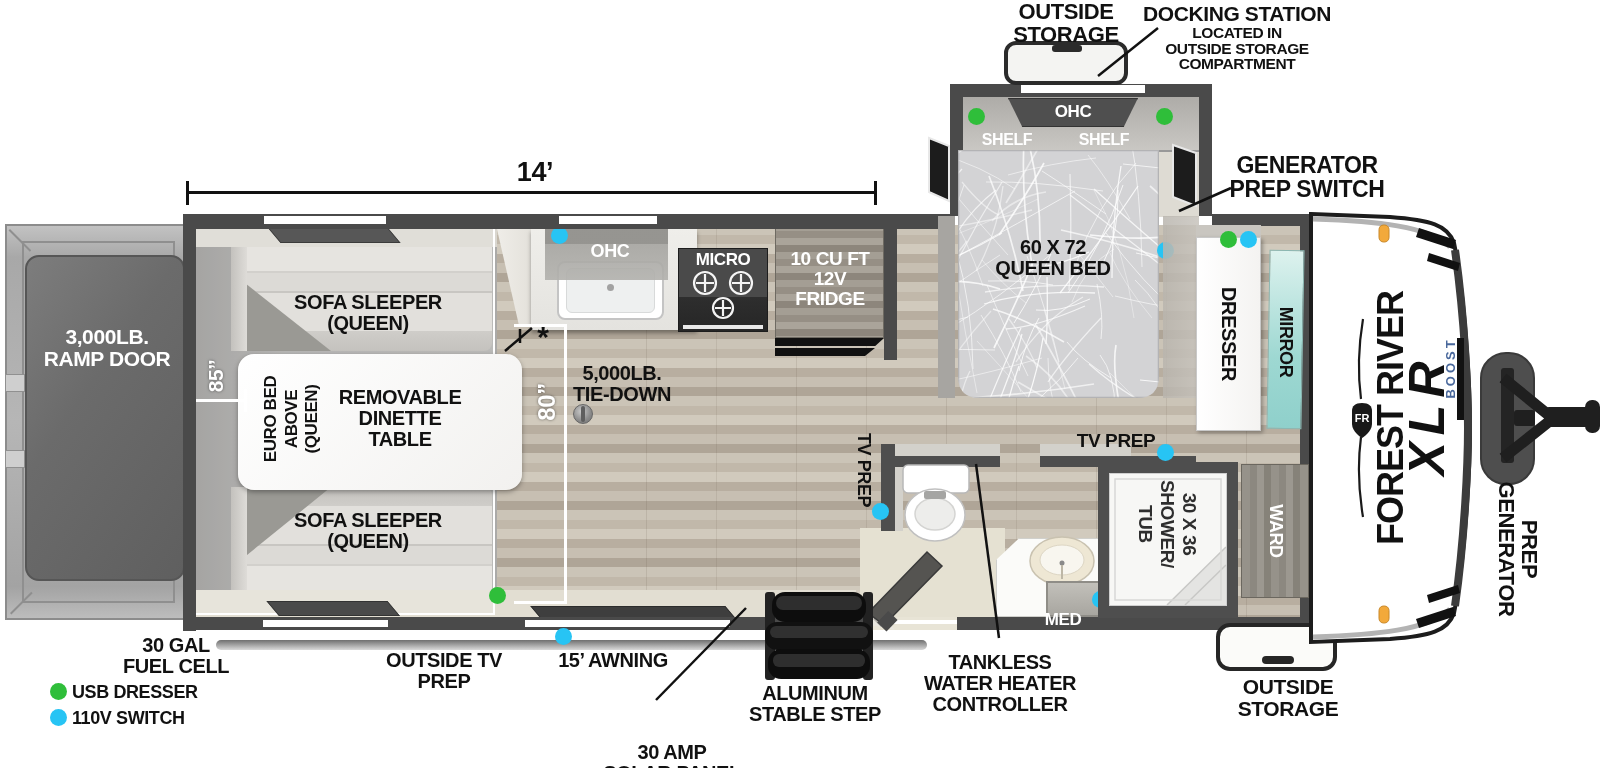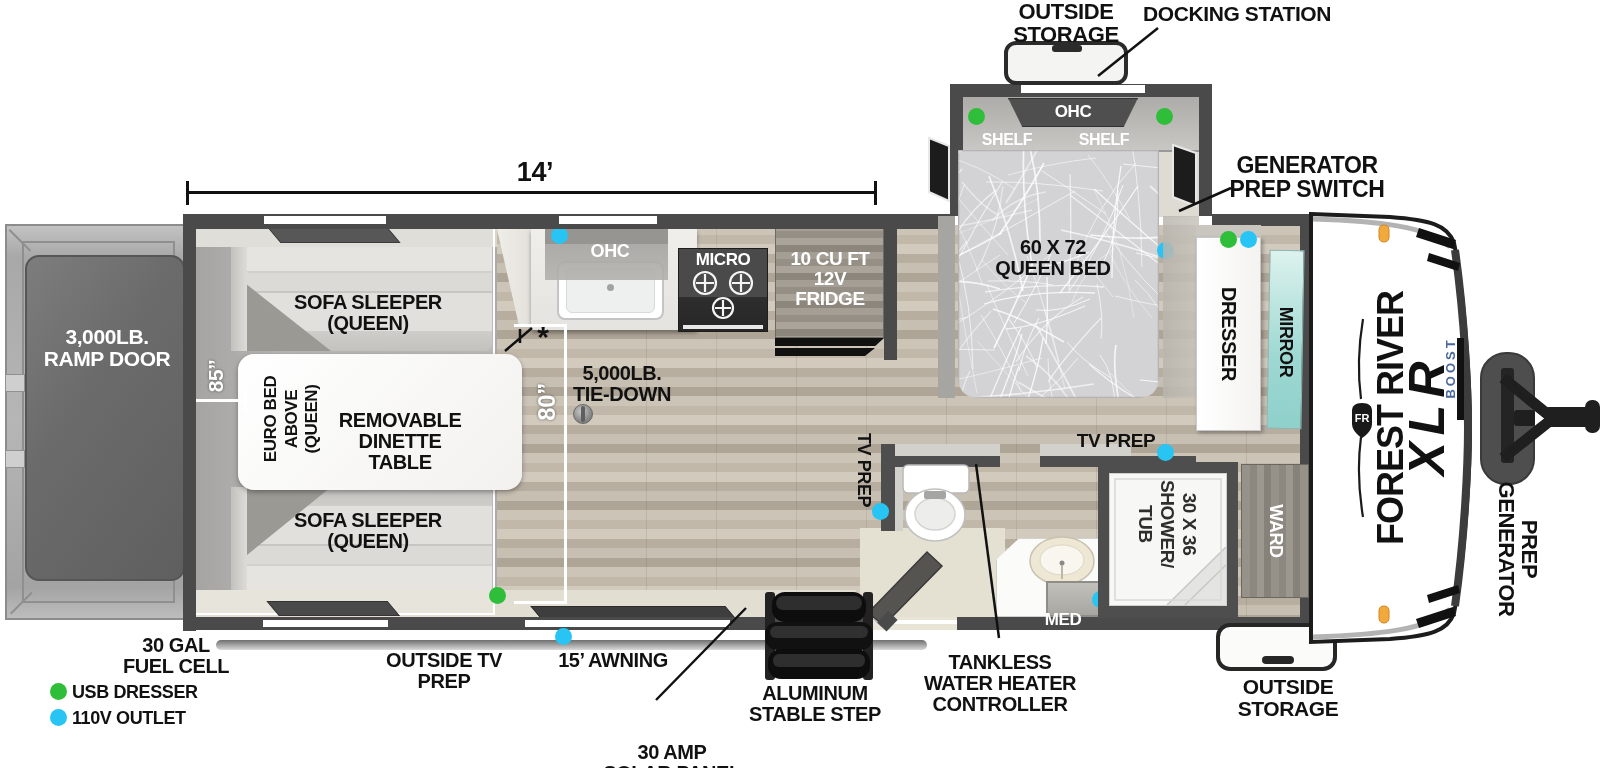--- a/index.html
+++ b/index.html
@@ -56,21 +56,21 @@
 
 <div class="t" style="left:368px;top:292px;transform:translate(-50%,0);font-size:20px;">SOFA SLEEPER<br>(QUEEN)</div>
 
 <div class="abs" style="left:231px;top:487px;width:261px;height:103px;background:linear-gradient(0deg,#e6e4e0 0 24px,#d2d0cc 24px 26px,#dcdad6 26px 44px,#c8c6c2 44px 46px,#e2e0dc 46px 84px,#cfcdc9 84px,#c4c2be);border-radius:8px 8px 0 0;"></div>
 <div class="abs" style="left:231px;top:487px;width:100px;height:81px;background:#9a9994;clip-path:polygon(0 0,100% 0,0 100%);"></div>
 <div class="abs" style="left:231px;top:487px;width:16px;height:103px;background:linear-gradient(90deg,#c3c1bd,#dedcd8);"></div>
 
 <div class="t" style="left:368px;top:510px;transform:translate(-50%,0);font-size:20px;">SOFA SLEEPER<br>(QUEEN)</div>
 
 <div class="abs" style="left:238px;top:354px;width:284px;height:136px;background:linear-gradient(135deg,#ffffff,#f2f1ef);border-radius:16px;box-shadow:0 2px 5px rgba(0,0,0,0.35);"></div>
-<div class="t" style="left:400px;top:410px;transform:translate(-50%,0);font-size:20px;">REMOVABLE<br>DINETTE<br>TABLE</div>
+<div class="t" style="left:400px;top:387px;transform:translate(-50%,0);font-size:20px;">REMOVABLE<br>DINETTE<br>TABLE</div>
 
 <div class="t r270" style="left:292px;top:419px;font-size:17px;line-height:1.22;">EURO BED<br>ABOVE<br>(QUEEN)</div>
 
 <div class="abs" style="left:196px;top:399px;width:50px;height:3px;background:#fff;"></div>
 <div class="abs" style="left:244px;top:389px;width:3px;height:23px;background:#fff;"></div>
 <div class="t r270 wt" style="left:216px;top:376px;font-size:21px;text-shadow:0 0 3px rgba(0,0,0,0.5);">85”</div>
 
 <div class="abs" style="left:497px;top:229px;width:57px;height:95px;background:linear-gradient(90deg,#efede8,#dcd9d2);clip-path:polygon(0 0,100% 0,100% 100%,38% 100%);"></div>
 
 <div class="abs" style="left:531px;top:229px;width:166px;height:101px;background:linear-gradient(180deg,#efeeea,#e4e3df);box-shadow:0 3px 4px rgba(0,0,0,0.35);"></div>
@@ -391,20 +391,21 @@
 <div class="abs" style="left:1262px;top:656px;width:32px;height:8px;background:#262626;border-radius:4px;"></div>
 
 <div class="t" style="left:1288px;top:676px;transform:translate(-50%,0);font-size:21px;">OUTSIDE<br>STORAGE</div>
 
 <div class="abs" style="left:1004px;top:41px;width:124px;height:44px;background:#f4f4f2;border:4px solid #2b2b2b;border-radius:12px;box-sizing:border-box;"></div>
 <div class="abs" style="left:1052px;top:45px;width:30px;height:7px;background:#2b2b2b;border-radius:3px;"></div>
 
 <div class="t" style="left:1066px;top:0px;transform:translate(-50%,0);font-size:22px;">OUTSIDE<br>STORAGE</div>
 
 <div class="t" style="left:1237px;top:3px;transform:translate(-50%,0);font-size:21px;">DOCKING STATION</div>
+<div class="t" style="left:1237px;top:25px;transform:translate(-50%,0);font-size:15.5px;font-weight:bold;line-height:1.0;">LOCATED IN<br>OUTSIDE STORAGE<br>COMPARTMENT</div>
 
 <svg class="abs" style="left:1090px;top:24px;" width="80" height="60" viewBox="0 0 80 60">
       <path d="M68 4 L8 52" stroke="#111" stroke-width="2.5"></path>
     </svg>
 
 <div class="t" style="left:1307px;top:153px;transform:translate(-50%,0);font-size:23px;">GENERATOR<br>PREP SWITCH</div>
 
 <svg class="abs" style="left:1172px;top:183px;" width="70" height="35" viewBox="0 0 70 35">
       <path d="M59 5 L7 28" stroke="#111" stroke-width="2.5"></path>
     </svg>
@@ -469,16 +470,16 @@
 <div class="t" style="left:1000px;top:652px;transform:translate(-50%,0);font-size:20px;">TANKLESS<br>WATER HEATER<br>CONTROLLER</div>
 
 <svg class="abs" style="left:970px;top:462px;" width="40" height="180" viewBox="0 0 40 180">
       <path d="M6 2 L29 176" stroke="#111" stroke-width="2.5"></path>
     </svg>
 
 <div class="dotg" style="left:50px;top:683px;"></div>
 <div class="t" style="left:72px;top:683px;font-size:18px;">USB DRESSER</div>
 
 <div class="dotc" style="left:50px;top:709px;"></div>
-<div class="t" style="left:72px;top:709px;font-size:18px;">110V OUTLET</div>
+<div class="t" style="left:72px;top:709px;font-size:18px;">110V SWITCH</div>
 
 
 </div>
 
 </body></html>

